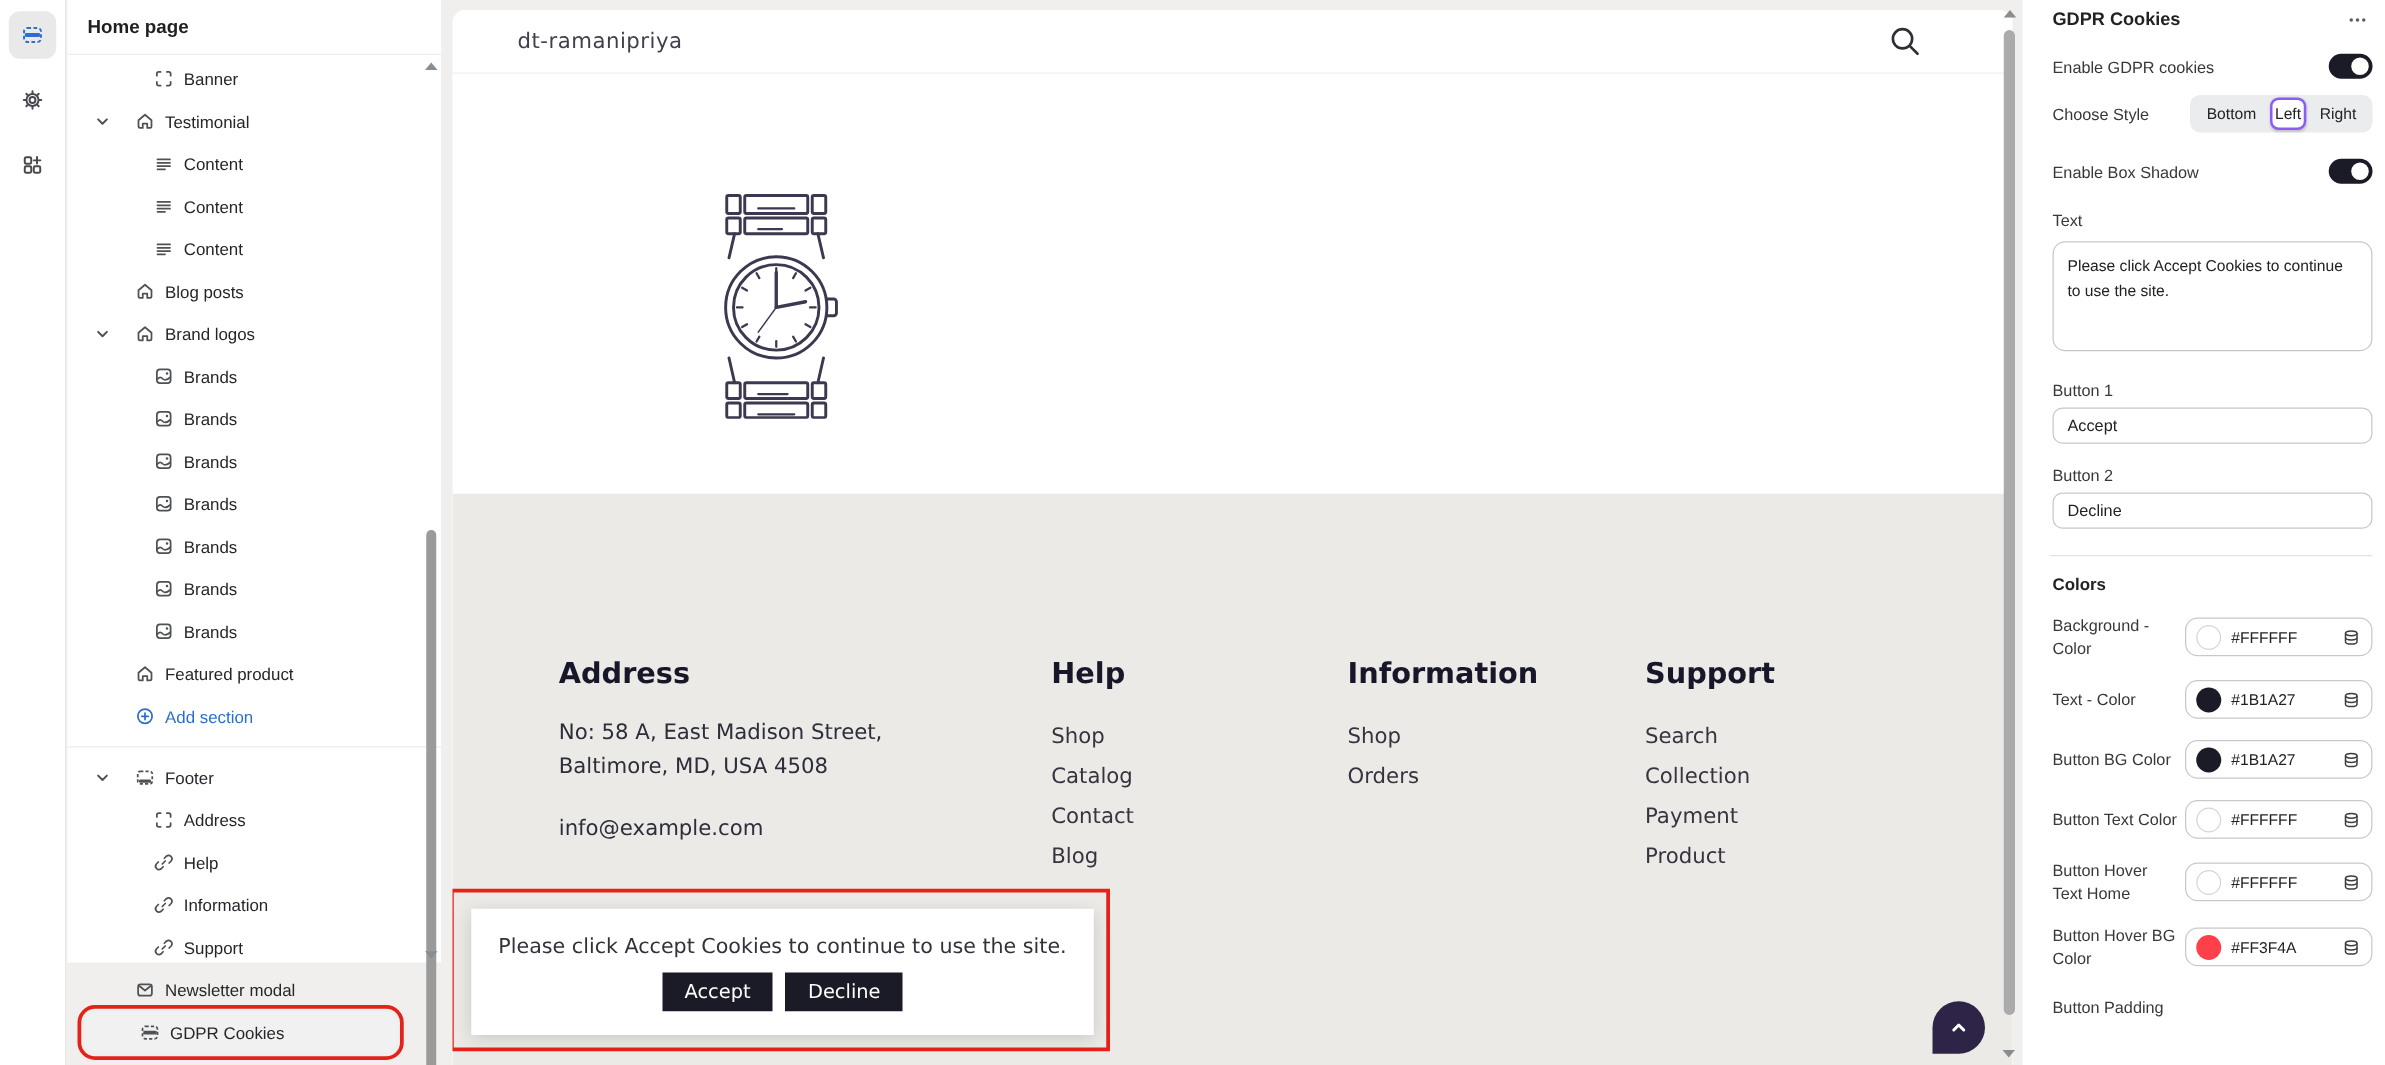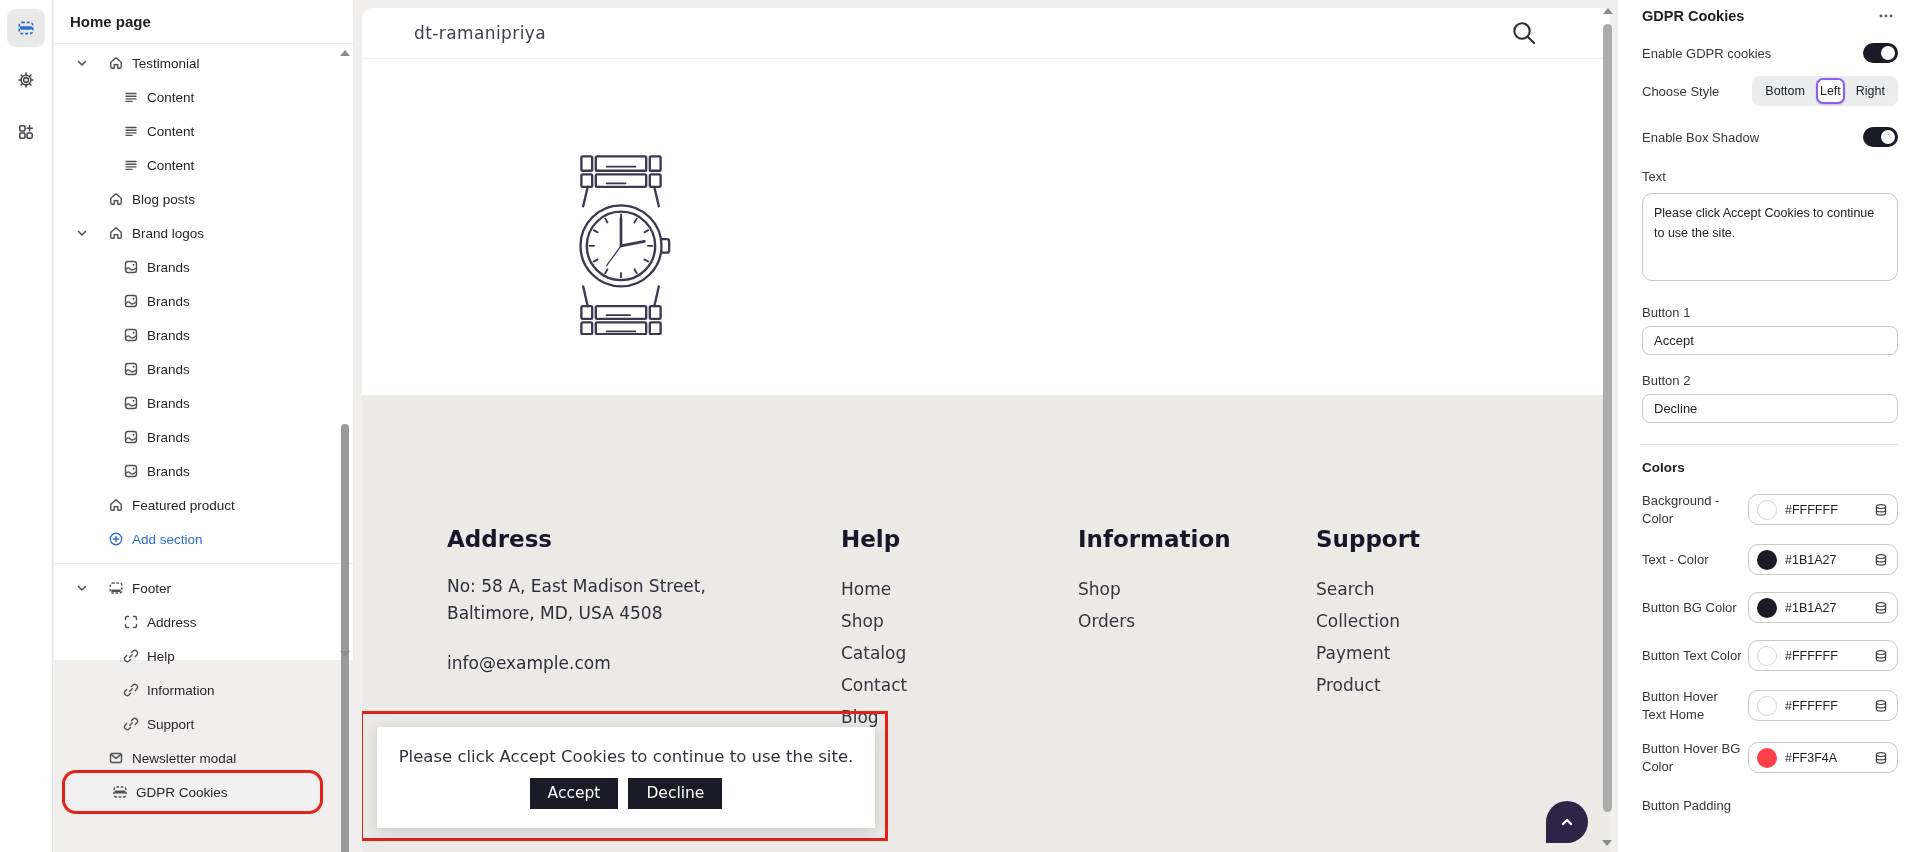--- a/index.html
+++ b/index.html
@@ -10,21 +10,21 @@
 
   
   #left-rail{position:absolute;left:0;top:0;width:53px;height:852px;background:#fff;
              border-right:1px solid #e7e7e7;box-sizing:border-box;padding-top:5px;}
   .rail-btn{width:38px;height:38px;margin:4px auto 14px;border-radius:9px;display:flex;
             align-items:center;justify-content:center;color:#47494d;cursor:pointer;}
   .rail-btn.selected{background:#e9e9e9;color:var(--accent);}
   .rail-btn svg{width:18px;height:18px;}
 
   
-  #sidebar{position:absolute;left:54px;top:0;width:300px;height:660px;background:#fff;
+  #sidebar{position:absolute;left:54px;top:0;width:300px;height:770px;background:#fff;
            border-right:1px solid #ececec;box-sizing:border-box;}
   .sb-header{height:44px;box-sizing:border-box;padding:13px 16px;font-size:15px;font-weight:bold;
              color:#1f2023;border-bottom:1px solid #ededed;}
   #tree{padding-top:3px;}
   .tree-item{height:32px;margin:0 18px 2px 10px;display:flex;align-items:center;border-radius:8px;
              font-size:13.5px;color:#26262a;cursor:pointer;}
   .tree-item .chev{width:16px;margin-left:6px;color:#5c5f62;flex:0 0 auto;}
   .tree-item.lvl2 .chev{width:31px;}
   .tree-item .icon{color:#4e5255;margin:0 8px 0 10px;flex:0 0 auto;}
   .tree-item .lab{white-space:nowrap;}
@@ -151,20 +151,29 @@
           <rect x="8.9" y="8.9" width="4.6" height="4.6" rx="1"></rect>
           <path d="M11.2 2.3V7M8.9 4.7H13.6"></path>
         </svg>
       </span>
     </div>
   </nav>
 
 <aside id="sidebar">
   <div class="sb-header">Home page</div>
   <div id="tree">
+      <div class="tree-item lvl2">
+        <span class="chev icon"></span>
+        <span class="icon">
+          <svg viewBox="0 0 16 16" fill="none" stroke="currentColor" stroke-width="1.4" stroke-linecap="round">
+            <path d="M5.5 2.5H4A1.5 1.5 0 0 0 2.5 4V5.5M10.5 2.5H12A1.5 1.5 0 0 1 13.5 4V5.5M5.5 13.5H4A1.5 1.5 0 0 1 2.5 12V10.5M10.5 13.5H12A1.5 1.5 0 0 0 13.5 12V10.5"></path>
+          </svg>
+        </span>
+        <span class="lab">Banner</span>
+      </div>
       <div class="tree-item lvl1">
         <span class="chev icon">
           <svg viewBox="0 0 16 16" fill="none" stroke="currentColor" stroke-width="1.6" stroke-linecap="round" stroke-linejoin="round">
             <path d="M4.5 6.5L8 10L11.5 6.5"></path>
           </svg>
         </span>
         <span class="icon">
           <svg viewBox="0 0 16 16" fill="none" stroke="currentColor" stroke-width="1.4" stroke-linejoin="round">
             <path d="M2.8 7.2L8 2.8L13.2 7.2V12a1.3 1.3 0 0 1 -1.3 1.3H9.8V9.8H6.2V13.3H4.1a1.3 1.3 0 0 1 -1.3 -1.3Z"></path>
           </svg>
@@ -459,21 +468,20 @@
 
     <div class="pv-footer">
       <div class="f-col">
         <div class="f-head">Address</div>
         <div class="addr-line">No: 58 A, East Madison Street,</div>
         <div class="addr-line">Baltimore, MD, USA 4508</div>
         <div class="addr-mail">info@example.com</div>
       </div>
       <div style="display:contents" id="footer-cols"><div class="f-col">
             <div class="f-head">Help</div>
-            <div class="f-link">Home</div>
             <div class="f-link">Shop</div>
             <div class="f-link">Catalog</div>
             <div class="f-link">Contact</div>
             <div class="f-link">Blog</div>
           </div><div class="f-col">
             <div class="f-head">Information</div>
             <div class="f-link">Shop</div>
             <div class="f-link">Orders</div>
           </div><div class="f-col">
             <div class="f-head">Support</div>

